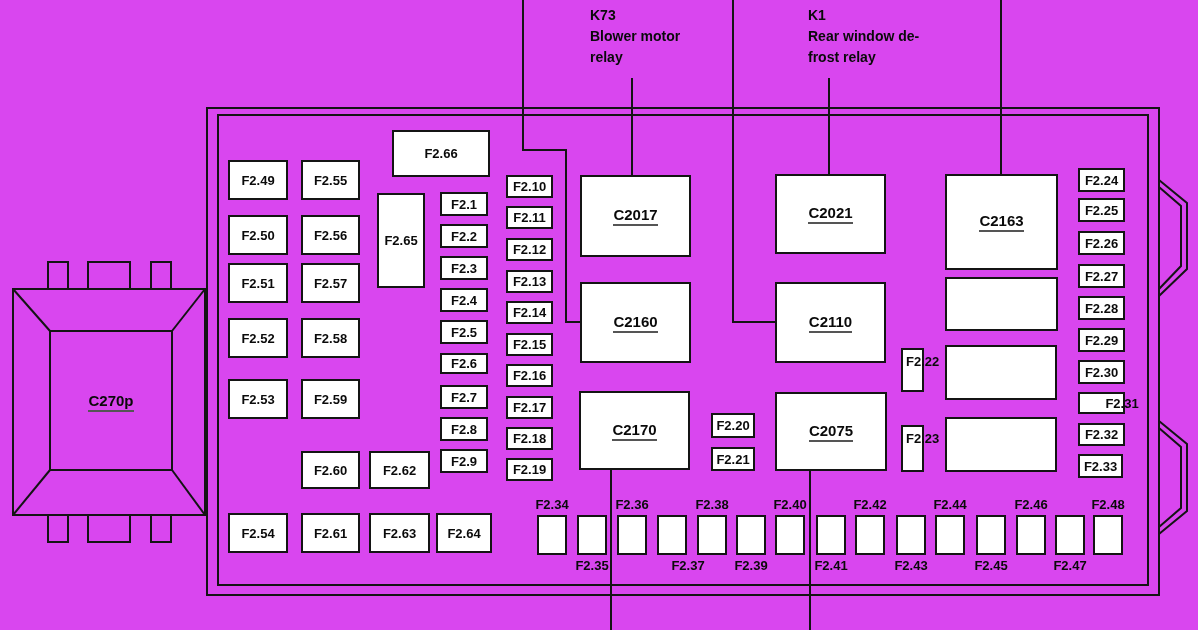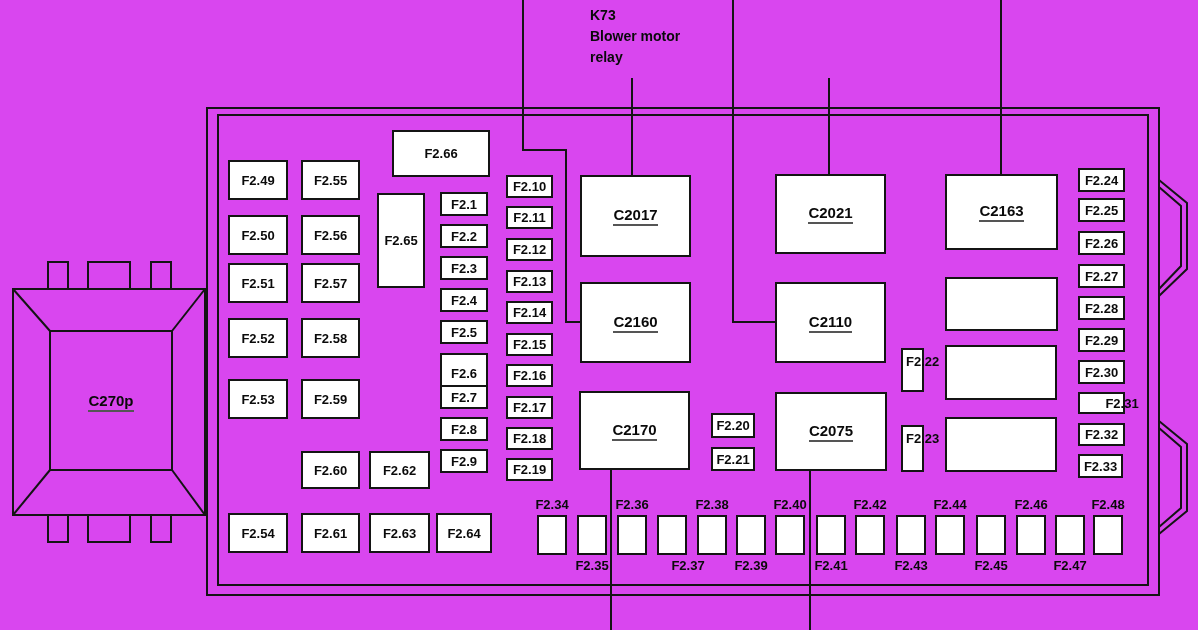--- a/index.html
+++ b/index.html
@@ -65,20 +65,23 @@
     </g>
     <g>
       <path d="M1159 421 L1187 444 V511 L1159 534"></path>
       <path d="M1159 428 L1181 447 V508 L1159 527"></path>
     </g>
   </svg>
 
   <div class="callout" style="left:590px;top:5px;">K73
 Blower motor
 relay</div>
+  <div class="callout" style="left:808px;top:5px;">K1
+Rear window de-
+frost relay</div>
 
   <div id="c270p-label"><span class="bigu">C270p</span></div>
 
   <div id="boxes">
       <div class="fuse" style="left: 228px; top: 160px; width: 60px; height: 40px;">F2.49</div>
       <div class="fuse" style="left: 228px; top: 215px; width: 60px; height: 40px;">F2.50</div>
       <div class="fuse" style="left: 228px; top: 263px; width: 60px; height: 40px;">F2.51</div>
       <div class="fuse" style="left: 228px; top: 318px; width: 60px; height: 40px;">F2.52</div>
       <div class="fuse" style="left: 228px; top: 379px; width: 60px; height: 40px;">F2.53</div>
       <div class="fuse" style="left: 228px; top: 513px; width: 60px; height: 40px;">F2.54</div>
@@ -92,21 +95,21 @@
       <div class="fuse" style="left: 369px; top: 451px; width: 61px; height: 38px;">F2.62</div>
       <div class="fuse" style="left: 369px; top: 513px; width: 61px; height: 40px;">F2.63</div>
       <div class="fuse" style="left: 436px; top: 513px; width: 56px; height: 40px;">F2.64</div>
       <div class="fuse" style="left: 377px; top: 193px; width: 48px; height: 95px;">F2.65</div>
       <div class="fuse" style="left: 392px; top: 130px; width: 98px; height: 47px;">F2.66</div>
       <div class="fuse" style="left: 440px; top: 192px; width: 48px; height: 24px;">F2.1</div>
       <div class="fuse" style="left: 440px; top: 224px; width: 48px; height: 24px;">F2.2</div>
       <div class="fuse" style="left: 440px; top: 256px; width: 48px; height: 24px;">F2.3</div>
       <div class="fuse" style="left: 440px; top: 288px; width: 48px; height: 24px;">F2.4</div>
       <div class="fuse" style="left: 440px; top: 320px; width: 48px; height: 24px;">F2.5</div>
-      <div class="fuse" style="left: 440px; top: 353px; width: 48px; height: 40px;">F2.6</div>
+      <div class="fuse" style="left: 440px; top: 353px; width: 48px; height: 21px;">F2.6</div>
       <div class="fuse" style="left: 440px; top: 385px; width: 48px; height: 24px;">F2.7</div>
       <div class="fuse" style="left: 440px; top: 417px; width: 48px; height: 24px;">F2.8</div>
       <div class="fuse" style="left: 440px; top: 449px; width: 48px; height: 24px;">F2.9</div>
       <div class="fuse" style="left: 506px; top: 175px; width: 47px; height: 23px;">F2.10</div>
       <div class="fuse" style="left: 506px; top: 206px; width: 47px; height: 23px;">F2.11</div>
       <div class="fuse" style="left: 506px; top: 238px; width: 47px; height: 23px;">F2.12</div>
       <div class="fuse" style="left: 506px; top: 270px; width: 47px; height: 23px;">F2.13</div>
       <div class="fuse" style="left: 506px; top: 301px; width: 47px; height: 23px;">F2.14</div>
       <div class="fuse" style="left: 506px; top: 333px; width: 47px; height: 23px;">F2.15</div>
       <div class="fuse" style="left: 506px; top: 364px; width: 47px; height: 23px;">F2.16</div>
@@ -124,21 +127,21 @@
       <div class="fuse" style="left: 1078px; top: 360px; width: 47px; height: 24px;">F2.30</div>
       <div class="fuse" style="left: 1078px; top: 392px; width: 47px; height: 22px; padding-left: 41px;">F2.31</div>
       <div class="fuse" style="left: 1078px; top: 423px; width: 47px; height: 23px;">F2.32</div>
       <div class="fuse" style="left: 1078px; top: 454px; width: 45px; height: 24px;">F2.33</div>
       <div class="conn" style="left: 580px; top: 175px; width: 111px; height: 82px;">
         <span class="u">C2017</span>
       </div>
       <div class="conn" style="left: 775px; top: 174px; width: 111px; height: 80px;">
         <span class="u">C2021</span>
       </div>
-      <div class="conn" style="left: 945px; top: 174px; width: 113px; height: 76px;">
+      <div class="conn" style="left: 945px; top: 174px; width: 113px; height: 96px;">
         <span class="u">C2163</span>
       </div>
       <div class="conn" style="left: 580px; top: 282px; width: 111px; height: 81px;">
         <span class="u">C2160</span>
       </div>
       <div class="conn" style="left: 775px; top: 282px; width: 111px; height: 81px;">
         <span class="u">C2110</span>
       </div>
       <div class="conn" style="left: 579px; top: 391px; width: 111px; height: 79px;">
         <span class="u">C2170</span>

